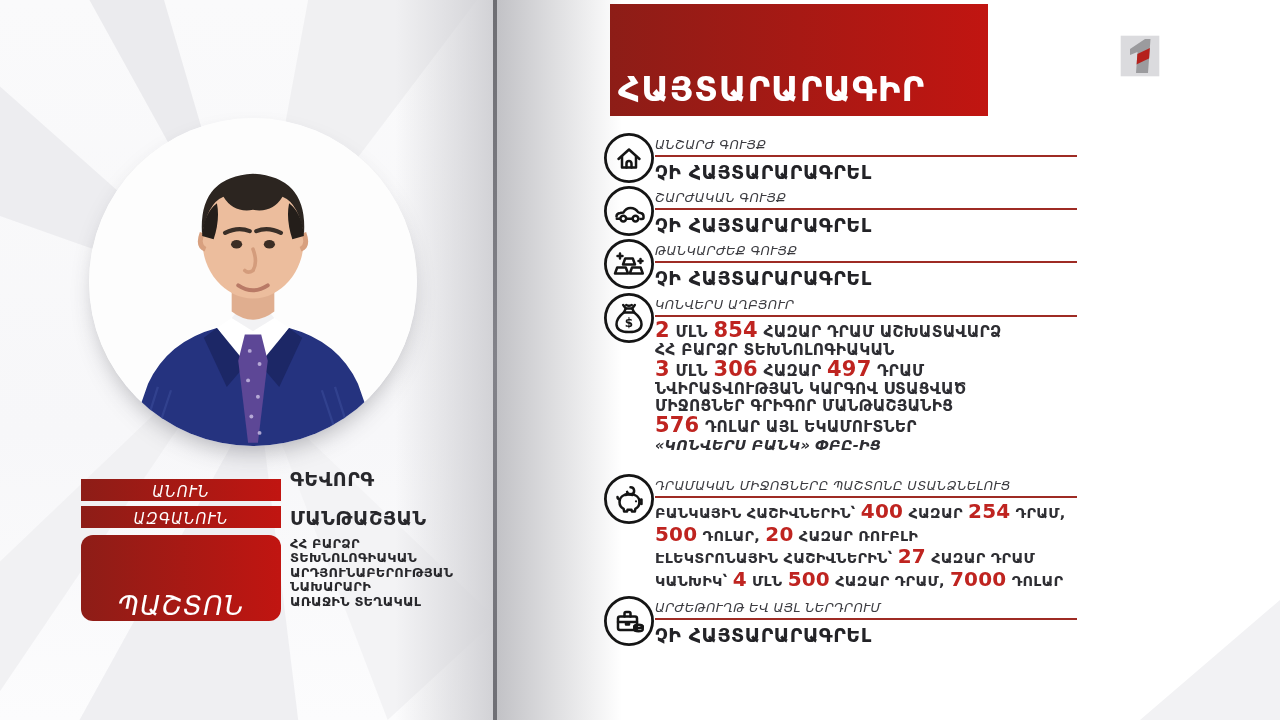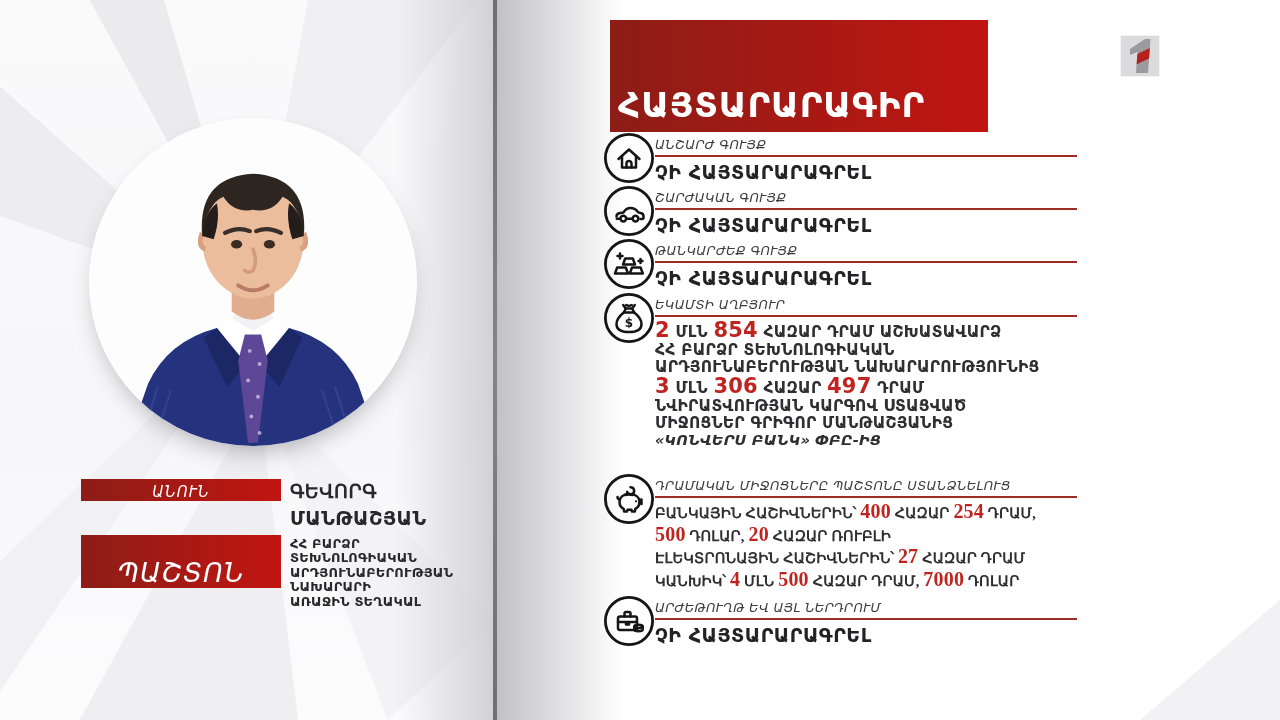--- a/index.html
+++ b/index.html
@@ -31,48 +31,48 @@
   .portrait{position:absolute;left:89px;top:118px;width:328px;height:328px;border-radius:50%;
     background:#fdfdfd;box-shadow:0 12px 24px -8px rgba(55,55,65,.38);overflow:hidden;}
   .portrait svg{display:block;width:100%;height:100%;}
   
   .field-box{position:absolute;left:81px;width:200px;
     background:linear-gradient(90deg,#8d1d17,#c11511);
     color:#ffffff;font-style:italic;display:flex;align-items:flex-end;justify-content:center;
     letter-spacing:1px;}
   .fb1{top:479px;height:22px;font-size:15px;}
   .fb2{top:506px;height:22px;font-size:15px;}
-  .fb3{top:535px;height:53px;font-size:27px;}
+  .fb3{top:535px;height:86px;font-size:27px;border-radius:12px;}
   .field-value{position:absolute;left:290px;color:#28282c;font-weight:bold;}
-  .fv1{top:480px;font-size:19px;letter-spacing:.5px;font-family:Liberation Serif, serif;}
+  .fv1{top:468px;font-size:19px;letter-spacing:.5px;}
   .fv2{top:507px;font-size:19px;letter-spacing:.5px;}
   .fv3{top:537px;font-size:13px;line-height:14.4px;letter-spacing:.2px;}
   
-  .header-box{position:absolute;left:610px;top:20px;width:378px;height:112px;
+  .header-box{position:absolute;left:610px;top:4px;width:378px;height:112px;
     background:linear-gradient(90deg,#8d1d17,#c11511);
     display:flex;align-items:flex-end;}
   .header-title{color:#ffffff;font-weight:bold;font-size:34px;letter-spacing:1px;
     padding:0 0 7px 8px;white-space:nowrap;}
   
   .logo{position:absolute;left:1117px;top:32px;width:46px;height:48px;}
   
   .section{position:absolute;left:603px;display:flex;}
   .icon-circle{width:52px;height:52px;flex:0 0 52px;}
   .icon-circle svg{display:block;width:52px;height:52px;}
   .sec-body{margin-left:0;width:422px;padding-top:5px;}
   .sec-title{font-size:13px;font-style:italic;color:#3b3b40;letter-spacing:.3px;
     white-space:nowrap;line-height:15px;}
   .sec-rule{height:2px;background:#9e2b24;margin-top:3px;}
   .sec-content{margin-top:3px;}
   .ln{white-space:nowrap;font-weight:bold;color:#2e2e33;letter-spacing:.2px;}
   .ln.value{font-size:19px;color:#232327;letter-spacing:.5px;line-height:24px;margin-top:2px;}
   .ln.normal{font-size:15.5px;line-height:17px;}
   .ln.big{font-size:15.5px;line-height:20px;}
   .ln.small{font-size:14.5px;line-height:16px;font-style:italic;}
-  .ln.money{font-size:14.5px;line-height:19.5px;font-family:Liberation Serif, serif;}
+  .ln.money{font-size:14.5px;line-height:19.5px;}
   .ln .num{color:#bf2420;font-size:21px;line-height:1;}
   .ln.money .num{font-size:20px;}
 </style>
 </head>
 <body>
 
 <div class="stage">
 
   <div class="left-bg"></div>
   <div class="ray ray1"></div>
@@ -124,20 +124,23 @@
       <path d="M100,80 q3,8 0,13 q-3,2 -5,0" stroke="#d49c7c" stroke-width="2.2" fill="none" stroke-linecap="round"></path>
       <path d="M91,102 q9,6 18,0" stroke="#b97a66" stroke-width="2.4" fill="none" stroke-linecap="round"></path>
     </svg>
   </div>
 
   <div class="field-box fb1">
     <span>ԱՆՈՒՆ</span>
   </div>
   <div class="field-value fv1">ԳԵՎՈՐԳ</div>
 
+  <div class="field-box fb2">
+    <span>ԱԶԳԱՆՈՒՆ</span>
+  </div>
   <div class="field-value fv2">ՄԱՆԹԱՇՅԱՆ</div>
 
   <div class="field-box fb3">
     <span>ՊԱՇՏՈՆ</span>
   </div>
   <div class="field-value fv3" id="position-lines">
       <div>ՀՀ ԲԱՐՁՐ</div>
       <div>ՏԵԽՆՈԼՈԳԻԱԿԱՆ</div>
       <div>ԱՐԴՅՈՒՆԱԲԵՐՈՒԹՅԱՆ</div>
       <div>ՆԱԽԱՐԱՐԻ</div>
@@ -219,29 +222,29 @@
         <div class="icon-circle">
           <svg viewBox="0 0 52 52">
             <circle cx="26" cy="26" r="23.6" fill="none" stroke="#151515" stroke-width="2.8"></circle>
             <path fill="none" stroke="#151515" stroke-width="2.5" stroke-linecap="round" stroke-linejoin="round" d="M22.8,16.5 h6.4 l2,4 h-10.4 Z"></path>
             <path fill="none" stroke="#151515" stroke-width="2.5" stroke-linecap="round" stroke-linejoin="round" d="M22.8,16.5 l-2.6,-3.5 m9,3.5 l2.6,-3.5 m-8.5,0 q2.7,1.6 5.4,0"></path>
             <path fill="none" stroke="#151515" stroke-width="2.5" stroke-linecap="round" stroke-linejoin="round" d="M20.8,20.5 c-4.8,3.8 -7.3,7.7 -7.3,11.7 c0,5.5 4.8,7.8 12.5,7.8 c7.7,0 12.5,-2.3 12.5,-7.8 c0,-4 -2.5,-7.9 -7.3,-11.7"></path>
             <text x="26" y="35" text-anchor="middle" font-family="DejaVu Sans, sans-serif" font-size="12" font-weight="bold" fill="#151515">$</text>
           </svg>
         </div>
         <div class="sec-body">
-          <div class="sec-title">ԵԿԱՄՏԻ ԱՂԲՅՈՒՐ</div>
+          <div class="sec-title">ԿՈՆՎԵՐՍ ԱՂԲՅՈՒՐ</div>
           <div class="sec-rule"></div>
           <div class="sec-content">
             <div class="ln big"><span class="num">2</span><span> ՄԼՆ </span><span class="num">854</span><span> ՀԱԶԱՐ ԴՐԱՄ ԱՇԽԱՏԱՎԱՐՁ</span></div>
             <div class="ln normal"><span>ՀՀ ԲԱՐՁՐ ՏԵԽՆՈԼՈԳԻԱԿԱՆ</span></div>
-            <div class="ln normal"><span>ԱՐԴՅՈՒՆԱԲԵՐՈՒԹՅԱՆ ՆԱԽԱՐԱՐՈՒԹՅՈՒՆԻՑ</span></div>
             <div class="ln big"><span class="num">3</span><span> ՄԼՆ </span><span class="num">306</span><span> ՀԱԶԱՐ </span><span class="num">497</span><span> ԴՐԱՄ</span></div>
             <div class="ln normal"><span>ՆՎԻՐԱՏՎՈՒԹՅԱՆ ԿԱՐԳՈՎ ՍՏԱՑՎԱԾ</span></div>
             <div class="ln normal"><span>ՄԻՋՈՑՆԵՐ ԳՐԻԳՈՐ ՄԱՆԹԱՇՅԱՆԻՑ</span></div>
+            <div class="ln big"><span class="num">576</span><span> ԴՈԼԱՐ ԱՅԼ ԵԿԱՄՈՒՏՆԵՐ</span></div>
             <div class="ln small"><span>«ԿՈՆՎԵՐՍ ԲԱՆԿ» ՓԲԸ-ԻՑ</span></div>
           </div>
         </div>
       </div>
       <div class="section" style="top: 473px;">
         <div class="icon-circle">
           <svg viewBox="0 0 52 52">
             <circle cx="26" cy="26" r="23.6" fill="none" stroke="#151515" stroke-width="2.8"></circle>
             <path fill="none" stroke="#151515" stroke-width="2.5" stroke-linecap="round" stroke-linejoin="round" d="M16.5,29 c0,-5 4.2,-8 10,-8 c5.8,0 10,3 10,8 c0,3.2 -1.6,5.6 -4.2,6.9 l-0.4,2.6 h-3 l-0.4,-1.8 a17,17 0 0 1 -4,0 l-0.4,1.8 h-3 l-0.4,-2.6 c-2.6,-1.3 -4.2,-3.6 -4.2,-6.9 Z"></path>
             <path fill="none" stroke="#151515" stroke-width="2.5" stroke-linecap="round" stroke-linejoin="round" d="M36.2,27.2 l2.3,-0.7 v4.4 l-2.3,-0.6 M16.8,26.5 q-2.3,-0.3 -2.3,-2.4"></path>

